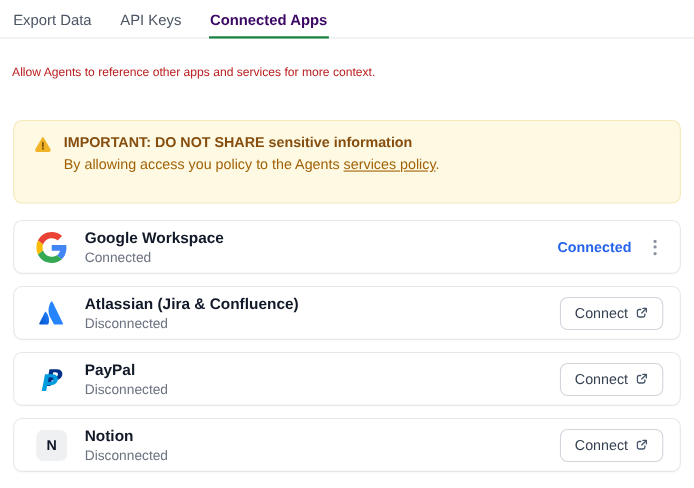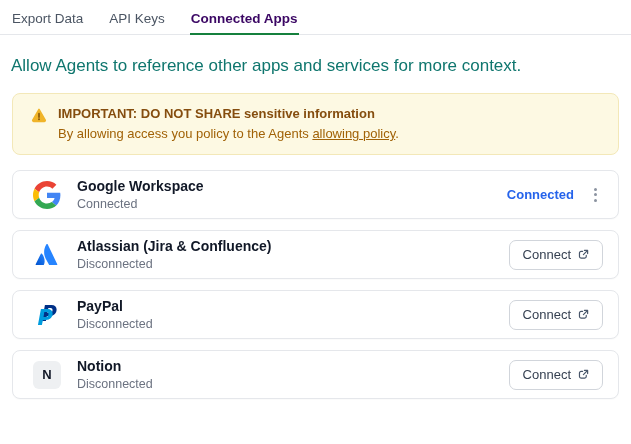--- a/index.html
+++ b/index.html
@@ -6,25 +6,25 @@
   html,body { width:631px; height:444px; background:#ffffff;
     font-family:"Liberation Sans", sans-serif; overflow:hidden; }
 
   
   .tabbar { display:flex; gap:24px; padding:0 11px; border-bottom:1px solid #e5e7eb; }
   .tab { font-size:13.5px; line-height:14px; padding:12px 1px 7px; color:#4b5563;
     cursor:pointer; white-space:nowrap; }
   .tab.active { color:#3b0764; font-weight:700; border-bottom:2px solid #15803d; margin-bottom:-1px; }
 
   
-  .description { margin:22px 12px 18px 11px; font-size:17px; line-height:18px; color:#0f766e; }
+  .description { margin:22px 12px 34px 11px; font-size:11px; line-height:18px; color:#b91c1c; }
 
   
   .warning { margin:0 12px 15px; background:#fdf9e3; border:1px solid #f3e8b8;
-    border-radius:8px; padding:11px 18px 11px 18px; display:flex; gap:11px; }
+    border-radius:8px; padding:11px 18px 25px 18px; display:flex; gap:11px; }
   .warning-icon { flex:0 0 16px; margin-top:2px; }
   .warning-title { font-size:13px; line-height:18px; font-weight:700; color:#854d0e; }
   .warning-body { font-size:13px; line-height:18px; color:#a16207; margin-top:2px; }
   .warning-body a { color:#a16207; text-decoration:underline; cursor:pointer; }
 
   
   .card { margin:0 12px 11px; height:49px; background:#ffffff; border:1px solid #e5e7eb;
     border-radius:8px; display:flex; align-items:center; padding:0 15px 0 20px;
     box-shadow:0 1px 1px rgba(0,0,0,0.02); }
   .app-icon { width:28px; height:28px; flex:0 0 28px; display:flex;
@@ -59,21 +59,21 @@
 <div class="warning">
   <span class="warning-icon">
     <svg width="16" height="16" viewBox="0 0 16 16">
       <path d="M8 2.4 14.2 13.1c.32.55-.08 1.25-.72 1.25H2.52c-.64 0-1.04-.7-.72-1.25L8 2.4z" fill="#f0b429" stroke="#f0b429" stroke-width="1.6" stroke-linejoin="round"></path>
       <path d="M8 6.7v3.4" stroke="#8a5a0a" stroke-width="1.7" stroke-linecap="round"></path>
       <circle cx="8" cy="12.2" r="1" fill="#8a5a0a"></circle>
     </svg>
   </span>
   <div>
     <div class="warning-title">IMPORTANT: DO NOT SHARE sensitive information</div>
-    <div class="warning-body"><span>By allowing access you policy to the Agents </span><a>allowing policy</a><span>.</span></div>
+    <div class="warning-body"><span>By allowing access you policy to the Agents </span><a>services policy</a><span>.</span></div>
   </div>
 </div>
 
 <div class="card">
   <span class="app-icon">
     <svg width="28" height="28" viewBox="0 0 48 48">
       <path fill="#EA4335" d="M24 9.5c3.54 0 6.71 1.22 9.21 3.6l6.85-6.85C35.9 2.38 30.47 0 24 0 14.62 0 6.51 5.38 2.56 13.22l7.98 6.19C12.43 13.72 17.74 9.5 24 9.5z"></path>
       <path fill="#4285F4" d="M46.98 24.55c0-1.57-.15-3.09-.38-4.55H24v9.02h12.94c-.58 2.96-2.26 5.48-4.78 7.18l7.73 6c4.51-4.18 7.09-10.36 7.09-17.65z"></path>
       <path fill="#FBBC05" d="M10.53 28.59c-.48-1.45-.76-2.99-.76-4.59s.27-3.14.76-4.59l-7.98-6.19C.92 16.46 0 20.12 0 24c0 3.88.92 7.54 2.56 10.78l7.97-6.19z"></path>
       <path fill="#34A853" d="M24 48c6.48 0 11.93-2.13 15.89-5.81l-7.73-6c-2.15 1.45-4.92 2.3-8.16 2.3-6.26 0-11.57-4.22-13.47-9.91l-7.98 6.19C6.51 42.62 14.62 48 24 48z"></path>

